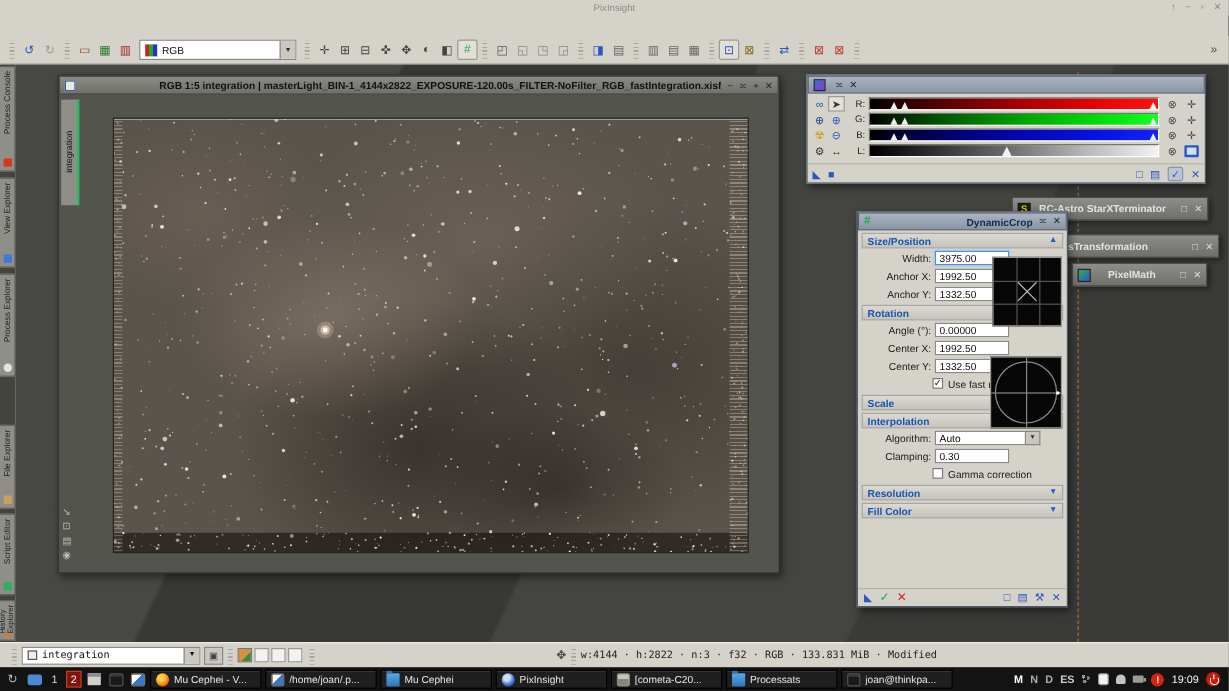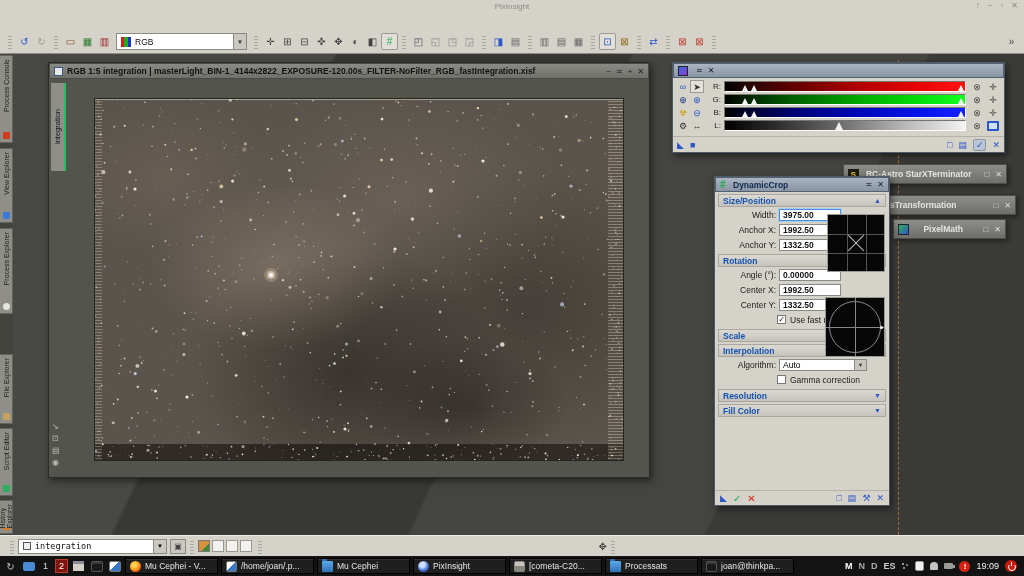--- a/index.html
+++ b/index.html
@@ -45,21 +45,21 @@
      linear-gradient(115deg, rgba(255,255,255,.05) 0 26%, rgba(0,0,0,.10) 26.3% 50%,
                      rgba(255,255,255,.03) 50.3% 74%, rgba(0,0,0,.06) 74.3%),
      #3e3e3b; }
   .guide-line { position:absolute; left:898px; top:60px; width:0; height:475px;
     border-left:1px dashed #c07a30; opacity:.8; z-index:1; }
 
   
   .win { position:absolute; box-shadow:2px 3px 7px rgba(0,0,0,.5); }
   .titlebar { height:15px; display:flex; align-items:center; padding:0 4px;
     background:linear-gradient(#aab4c2,#8995a5); border:1px solid #55606e; }
-  .titlebar .ttext { flex:1; text-align:left; font-size:8.5px; font-weight:bold; color:#10294e;
+  .titlebar .ttext { flex:1; text-align:right; font-size:8.5px; font-weight:bold; color:#10294e;
     white-space:nowrap; overflow:hidden; }
   .titlebar .tctl { font-size:8px; color:#223; margin-left:5px; }
   .titlebar-gray { background:linear-gradient(#8b8b86,#70706a); border:1px solid #4a4a45; }
   .titlebar-gray .ttext { color:#101010; }
 
   
   #image-window { left:48px; top:62px; width:602px; height:416px; background:#54544e;
     border:1px solid #2b2b28; z-index:2; }
   #image-window .titlebar { height:16px; }
   .win-icon { width:9px; height:9px; margin-right:4px; background:#e8e8e4; border:1px solid #3a5a8a; }
@@ -135,21 +135,21 @@
   .crop-icon { width:10px; height:10px; margin-right:3px; color:#1fae4e; font-weight:bold;
     font-size:10px; line-height:10px; }
   .section-hdr { height:13px; margin:2px 3px 0 3px; padding:0 4px;
     background:linear-gradient(#dcd9d2,#c6c3bc); border:1px solid #a9a6a0;
     display:flex; align-items:center; }
   .section-hdr .stext { flex:1; font-size:8.5px; font-weight:bold; color:#1553b0; }
   .section-hdr .sarr { font-size:7px; color:#2a56c6; }
   .fld-row { display:flex; align-items:center; height:15px; padding-left:3px; }
   .fld-label { width:58px; text-align:right; font-size:8.5px; color:#1b1b1b; margin-right:3px; }
   .fld-input { width:62px; height:12px; background:#fff; border:1px solid #8a8a84;
-    font-size:8.5px; color:#111; padding:0 3px; display:flex; align-items:center;font-weight:bold; }
+    font-size:8.5px; color:#111; padding:0 3px; display:flex; align-items:center; }
   .fld-input.focused { border:1px solid #4a90d9; box-shadow:0 0 0 1px #a9cdef; }
   .checkbox { width:9px; height:9px; background:#fff; border:1px solid #777; font-size:8px;
     line-height:8px; color:#111; text-align:center; }
   .drop { display:flex; }
   .drop .dval { width:76px; height:12px; background:#fff; border:1px solid #8a8a84;
     font-size:8.5px; padding:0 3px; display:flex; align-items:center; }
   .drop .dbtn { width:12px; height:12px; background:#c9c6bf; border:1px solid #8a8a84;
     border-left:none; font-size:5.5px; color:#333; display:flex; align-items:center; justify-content:center; }
   .grid-box { position:absolute; right:4px; top:37px; width:58px; height:58px; background:#070707;
     border:1px solid #9a9a94; }
@@ -1670,20 +1670,24 @@
       <span class="stext">Interpolation</span>
       <span class="sarr">▲</span>
     </div>
     <div class="fld-row">
         <span class="fld-label">Algorithm:</span>
       <span class="drop">
         <span class="dval">Auto</span>
         <span class="dbtn">▼</span>
       </span>
       </div>
+    <div class="fld-row">
+        <span class="fld-label">Clamping:</span>
+      <span class="fld-input">0.30</span>
+      </div>
     <div class="fld-row" style="padding-left:62px">
       <span class="checkbox"></span>
       <span style="font-size:8.5px;margin-left:4px;color:#1b1b1b">Gamma correction</span>
     </div>
 
     <div class="section-hdr">
       <span class="stext">Resolution</span>
       <span class="sarr">▼</span>
     </div>
     <div class="section-hdr">
@@ -1713,20 +1717,21 @@
     <span class="sb-btn">▣</span>
     <span class="tb-handle"></span>
     <span class="ws-sq active"></span>
     <span class="ws-sq"></span>
     <span class="ws-sq"></span>
     <span class="ws-sq"></span>
     <span class="tb-handle"></span>
     <span style="flex:1"></span>
     <span style="font-size:10px;color:#444">✥</span>
     <span class="tb-handle"></span>
+    <span class="sb-info">w:4144 · h:2822 · n:3 · f32 · RGB · 133.831 MiB · Modified</span>
     <span style="flex:1.2"></span>
   </div>
 
   <div class="taskbar">
     <span class="tk-ic">↻</span>
     <span class="tk-ic">
         <span style="width:12px;height:9px;background:#4a8ad4;border-radius:2px"></span>
       </span>
     <span class="ws-num">1</span>
     <span class="ws-num active">2</span>

